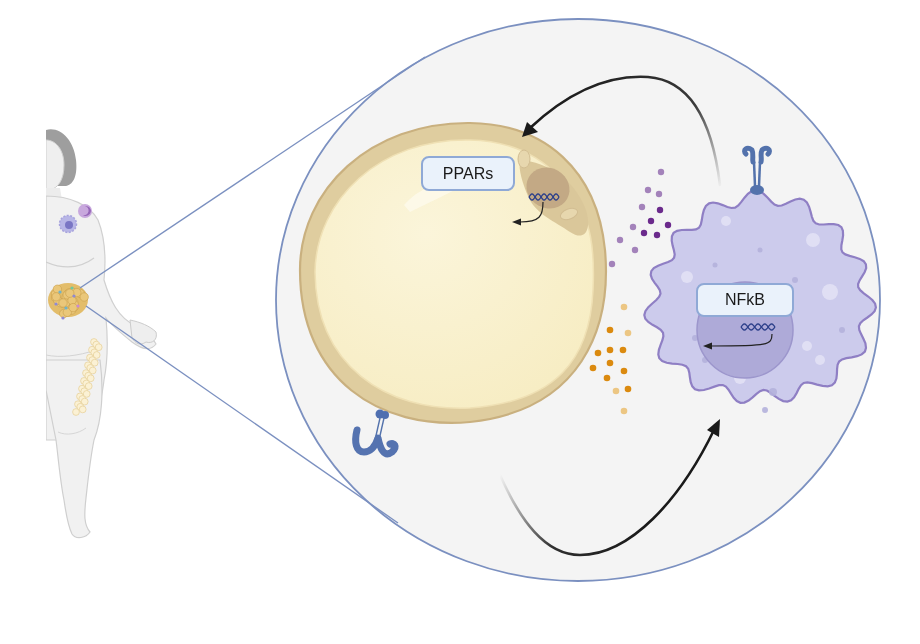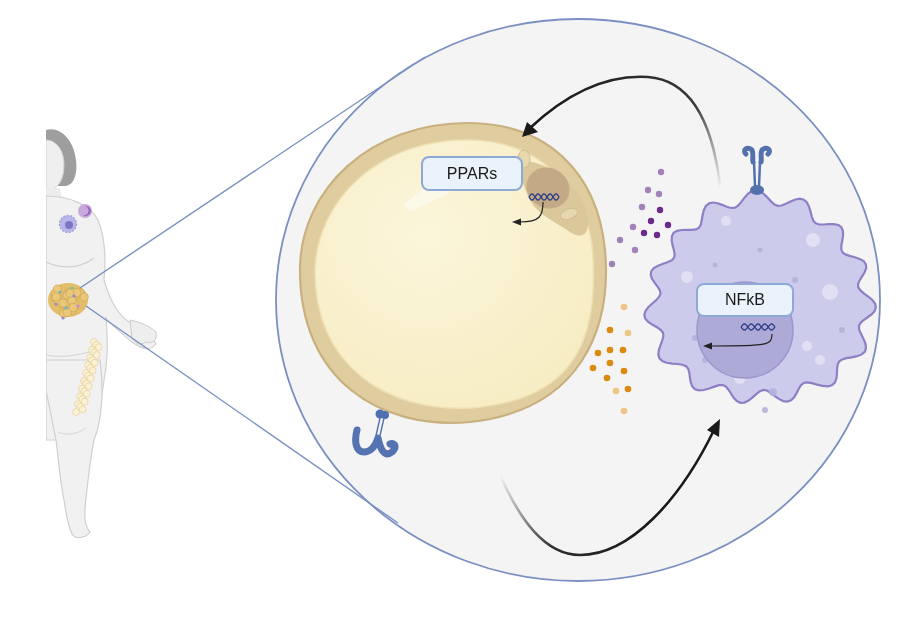--- a/index.html
+++ b/index.html
@@ -9,21 +9,21 @@
       position: absolute;
       background: #eaf2fb;
       border: 2px solid #8fa9d6;
       border-radius: 8px;
       display: flex; align-items: center; justify-content: center;
       font-family: "Liberation Sans", sans-serif;
       font-size: 16px;
       color: #1a1a1a;
       box-sizing: border-box;
     }
-    #ppars-label { left: 421px; top: 156px; width: 102px; height: 35px; }
+    #ppars-label { left: 421px; top: 156px; width: 94px; height: 35px; }
     #nfkb-label { left: 696px; top: 283px; width: 98px; height: 34px; justify-content: center; }
   </style>
 </head>
 <body>
 
 <svg id="stage" width="920" height="644" viewBox="0 0 920 644" xmlns="http://www.w3.org/2000/svg">
   <defs>
     <linearGradient id="arrowTopGrad" x1="720" y1="190" x2="560" y2="80" gradientUnits="userSpaceOnUse">
       <stop offset="0" stop-color="#1a1a1a" stop-opacity="0"></stop>
       <stop offset="0.35" stop-color="#1a1a1a" stop-opacity="0.85"></stop>

